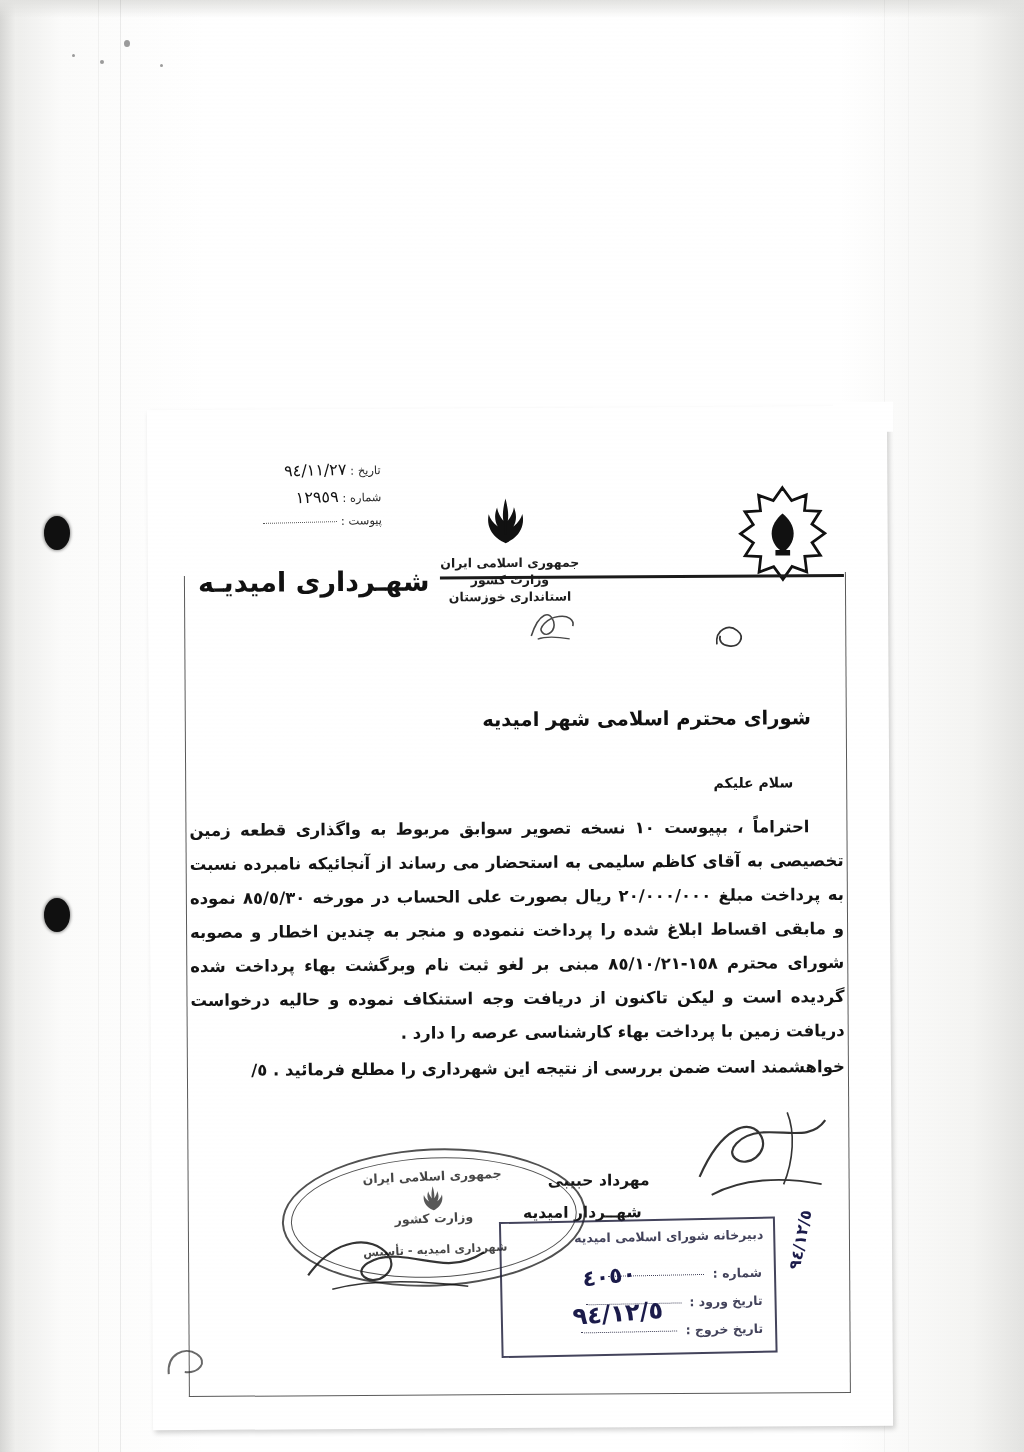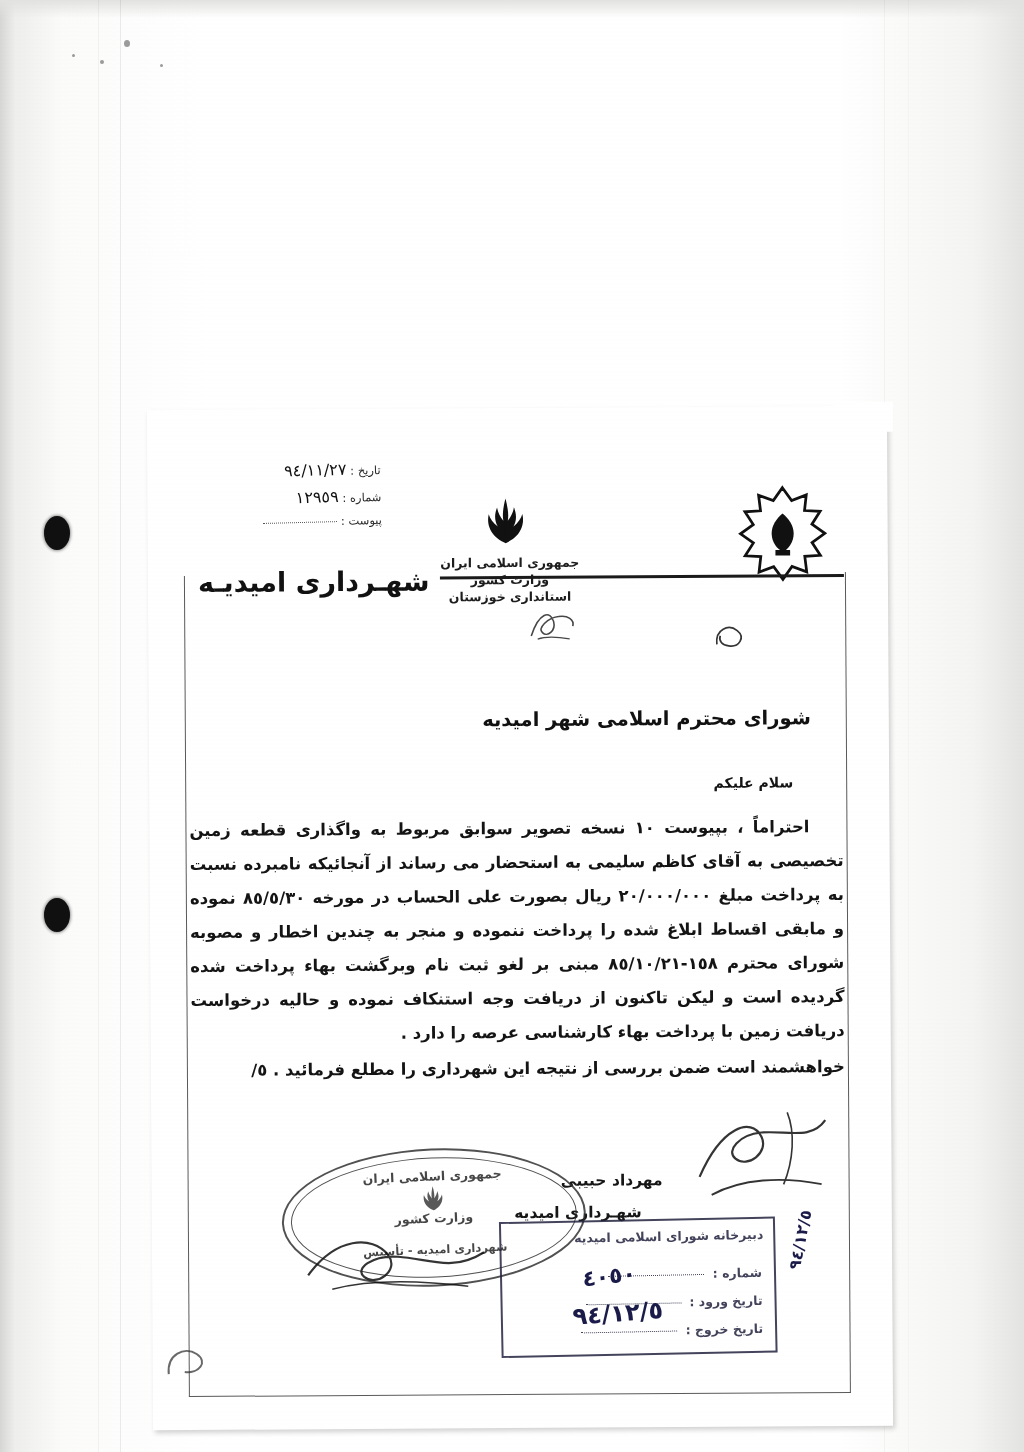--- a/index.html
+++ b/index.html
@@ -247,21 +247,21 @@
     margin: 0 0 2px 0;
     font-weight: 600;
   }
   .body-text .indent {
     text-indent: 34px;
   }
 
   
   .sig-name {
     position: absolute;
-    right: 229px;
+    right: 242px;
     top: 764px;
     font-size: 15.5px;
     font-weight: 700;
     color: #161616;
     letter-spacing: .5px;
   }
   .sig-title {
     position: absolute;
     right: 250px;
     top: 796px;
@@ -468,21 +468,21 @@
 
     <div class="addressee">شورای محترم اسلامی شهر امیدیه</div>
     <div class="greeting">سلام علیکم</div>
 
     <div class="body-text">
       <p class="indent">احتراماً ، بپیوست ١٠ نسخه تصویر سوابق مربوط به واگذاری قطعه زمین تخصیصی به آقای کاظم سلیمی به استحضار می رساند از آنجائیکه نامبرده نسبت به پرداخت مبلغ ٢٠/٠٠٠/٠٠٠ ریال بصورت علی الحساب در مورخه ٨٥/٥/٣٠ نموده و مابقی اقساط ابلاغ شده را پرداخت ننموده و منجر به چندین اخطار و مصوبه شورای محترم ١٥٨-٨٥/١٠/٢١ مبنی بر لغو ثبت نام وبرگشت بهاء پرداخت شده گردیده است و لیکن تاکنون از دریافت وجه استنکاف نموده و حالیه درخواست دریافت زمین با پرداخت بهاء کارشناسی عرصه را دارد .</p>
       <p>خواهشمند است ضمن بررسی از نتیجه این شهرداری را مطلع فرمائید . ٥/</p>
     </div>
 
     <div class="sig-name">مهرداد حبیبی</div>
-    <div class="sig-title">شهـرداری امیدیه</div>
+    <div class="sig-title">شهــردار امیدیه</div>
 
     <div class="oval-stamp">
       <div class="ring2"></div>
       <div class="stamp-line sl1">جمهوری اسلامی ایران</div>
       <svg class="mini-emblem" viewBox="0 0 100 100">
         <g fill="#1e1e1e">
           <path d="M50 6 C46 22 44 34 46 46 C40 38 36 30 35 22 C30 34 30 46 36 56 C28 50 22 42 20 34 C16 50 22 66 34 76 C40 81 46 84 50 86 C54 84 60 81 66 76 C78 66 84 50 80 34 C78 42 72 50 64 56 C70 46 70 34 65 22 C64 30 60 38 54 46 C56 34 54 22 50 6 Z"></path>
         </g>
       </svg>
       <div class="stamp-line sl2">وزارت کشور</div>

